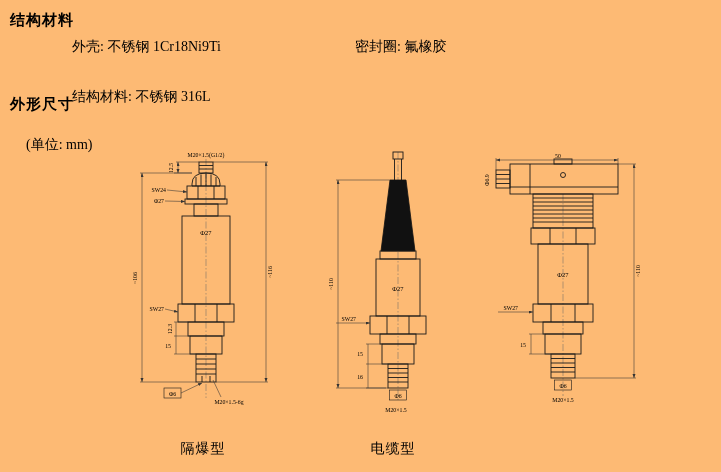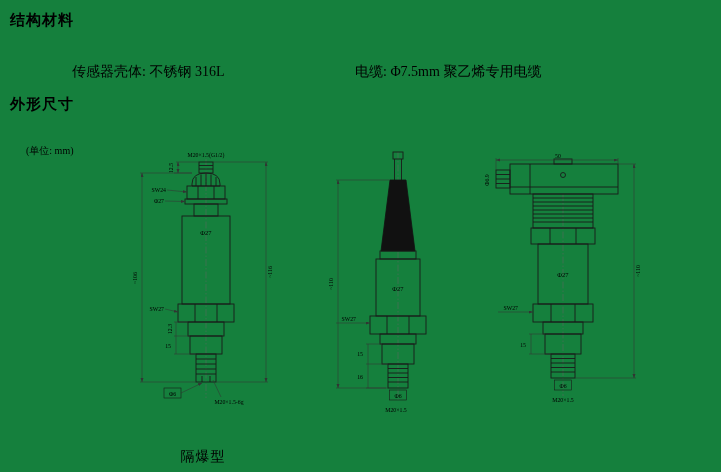--- a/index.html
+++ b/index.html
@@ -1,29 +1,29 @@
 <!DOCTYPE html>
 <html><head>
 <meta charset="utf-8">
 <style>
   *{box-sizing:border-box;margin:0;padding:0}
   html,body{background:#fff}
-  .page{position:relative;width:721px;height:472px;background:#15803d;color:#000;
+  .page{position:relative;width:721px;height:472px;background:#fdba74;color:#000;
         font-family:"Liberation Serif","DejaVu Serif",serif;overflow:hidden}
   .sec-title{position:absolute;font-weight:700;font-size:15px;letter-spacing:1px}
   .t1{left:10px;top:11px}
   .t2{left:10px;top:95px}
   .mat-table{position:absolute;left:72px;top:34px;font-size:14px}
   .mat-row{display:flex;height:25px;line-height:25px}
   .cell-l{width:283px}
-  .unit-note{position:absolute;left:26px;top:144px;font-size:10px}
+  .unit-note{position:absolute;left:26px;top:136px;font-size:14px}
   .drawings{position:absolute;left:0;top:150px;width:721px;height:322px}
   figure{position:absolute}
   figure svg{display:block}
-  figcaption{text-align:center;font-size:14px;margin-top:8px;letter-spacing:1px}
+  figcaption{text-align:center;font-size:14px;margin-top:0;letter-spacing:1px}
   .d1{left:128px;top:0}
   .d2{left:318px;top:0}
   .d3{left:478px;top:0}
   svg text{font-family:"Liberation Serif","DejaVu Serif",serif;fill:#000}
   .t6{font-size:6.5px}
   .t5{font-size:5.8px}
   .ln{stroke:#1a1a1a;stroke-width:0.9;fill:none}
   .lnf{stroke:#1a1a1a;stroke-width:0.6;fill:none}
   .blk{fill:#111;stroke:#111;stroke-width:0.8}
   .dim{stroke:#333;stroke-width:0.55;fill:none}
@@ -31,24 +31,27 @@
 </style>
 </head>
 <body>
 
 <div class="page">
 
   <div class="sec-title t1">结构材料</div>
 
   <div class="mat-table">
     <div class="mat-row">
+      <span class="cell-l">外壳: 不锈钢 1Cr18Ni9Ti</span>
+      <span>密封圈: 氟橡胶</span>
     </div>
     <div class="mat-row">
-      <span class="cell-l">传感器壳体: 不锈钢 316L</span>
-      <span>电缆: Φ7.5mm 聚乙烯专用电缆</span>
+    </div>
+    <div class="mat-row">
+      <span class="cell-l">结构材料: 不锈钢 316L</span>
     </div>
   </div>
 
   <div class="sec-title t2">外形尺寸</div>
   <div class="unit-note">(单位: mm)</div>
 
   <div class="drawings">
 
     <figure class="d1">
       <svg width="150" height="290" viewBox="0 0 150 290">
@@ -194,20 +197,21 @@
           <text class="t5" x="80" y="247.5" text-anchor="middle">Φ6</text>
 
           <text class="t5" x="78" y="262" text-anchor="middle">M20×1.5</text>
 
           <line class="dim" x1="72" y1="30" x2="18" y2="30"></line>
           <line class="dim" x1="68" y1="238" x2="18" y2="238"></line>
           <line class="dim" x1="20" y1="30" x2="20" y2="238" marker-start="url(#ar2)" marker-end="url(#ar2)"></line>
           <text class="t5" x="15" y="134" text-anchor="middle" transform="rotate(-90 15 134)">~110</text>
         </g>
       </svg>
+      <figcaption>电缆型</figcaption>
     </figure>
 
     <figure class="d3">
       <svg width="170" height="290" viewBox="0 0 170 290">
         <defs>
           <marker id="ar3" markerWidth="5" markerHeight="4" refX="4" refY="1.5" orient="auto-start-reverse" markerUnits="userSpaceOnUse">
             <path d="M0,0L4,1.5L0,3Z" fill="#333"></path>
           </marker>
         </defs>
         <line class="cl" x1="85" y1="44" x2="85" y2="246"></line>

